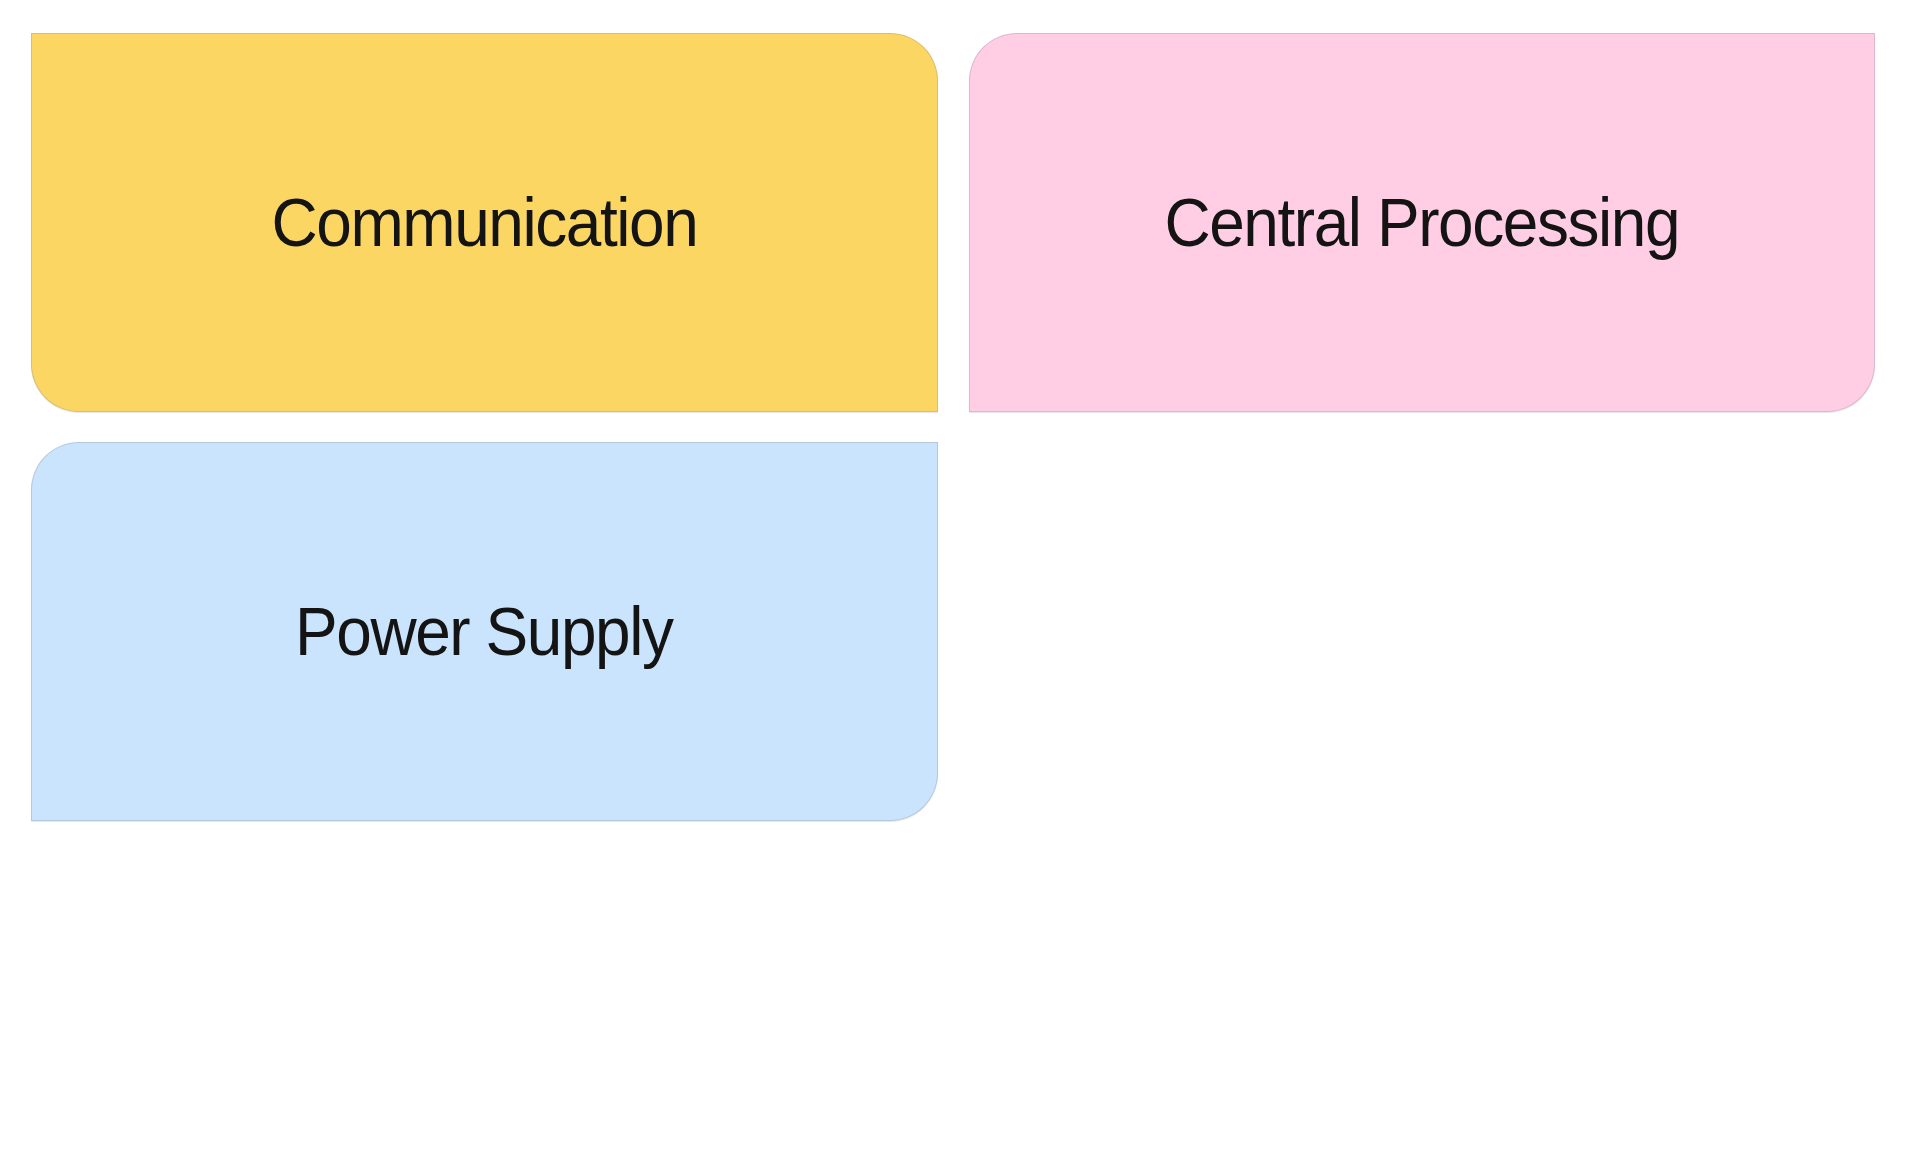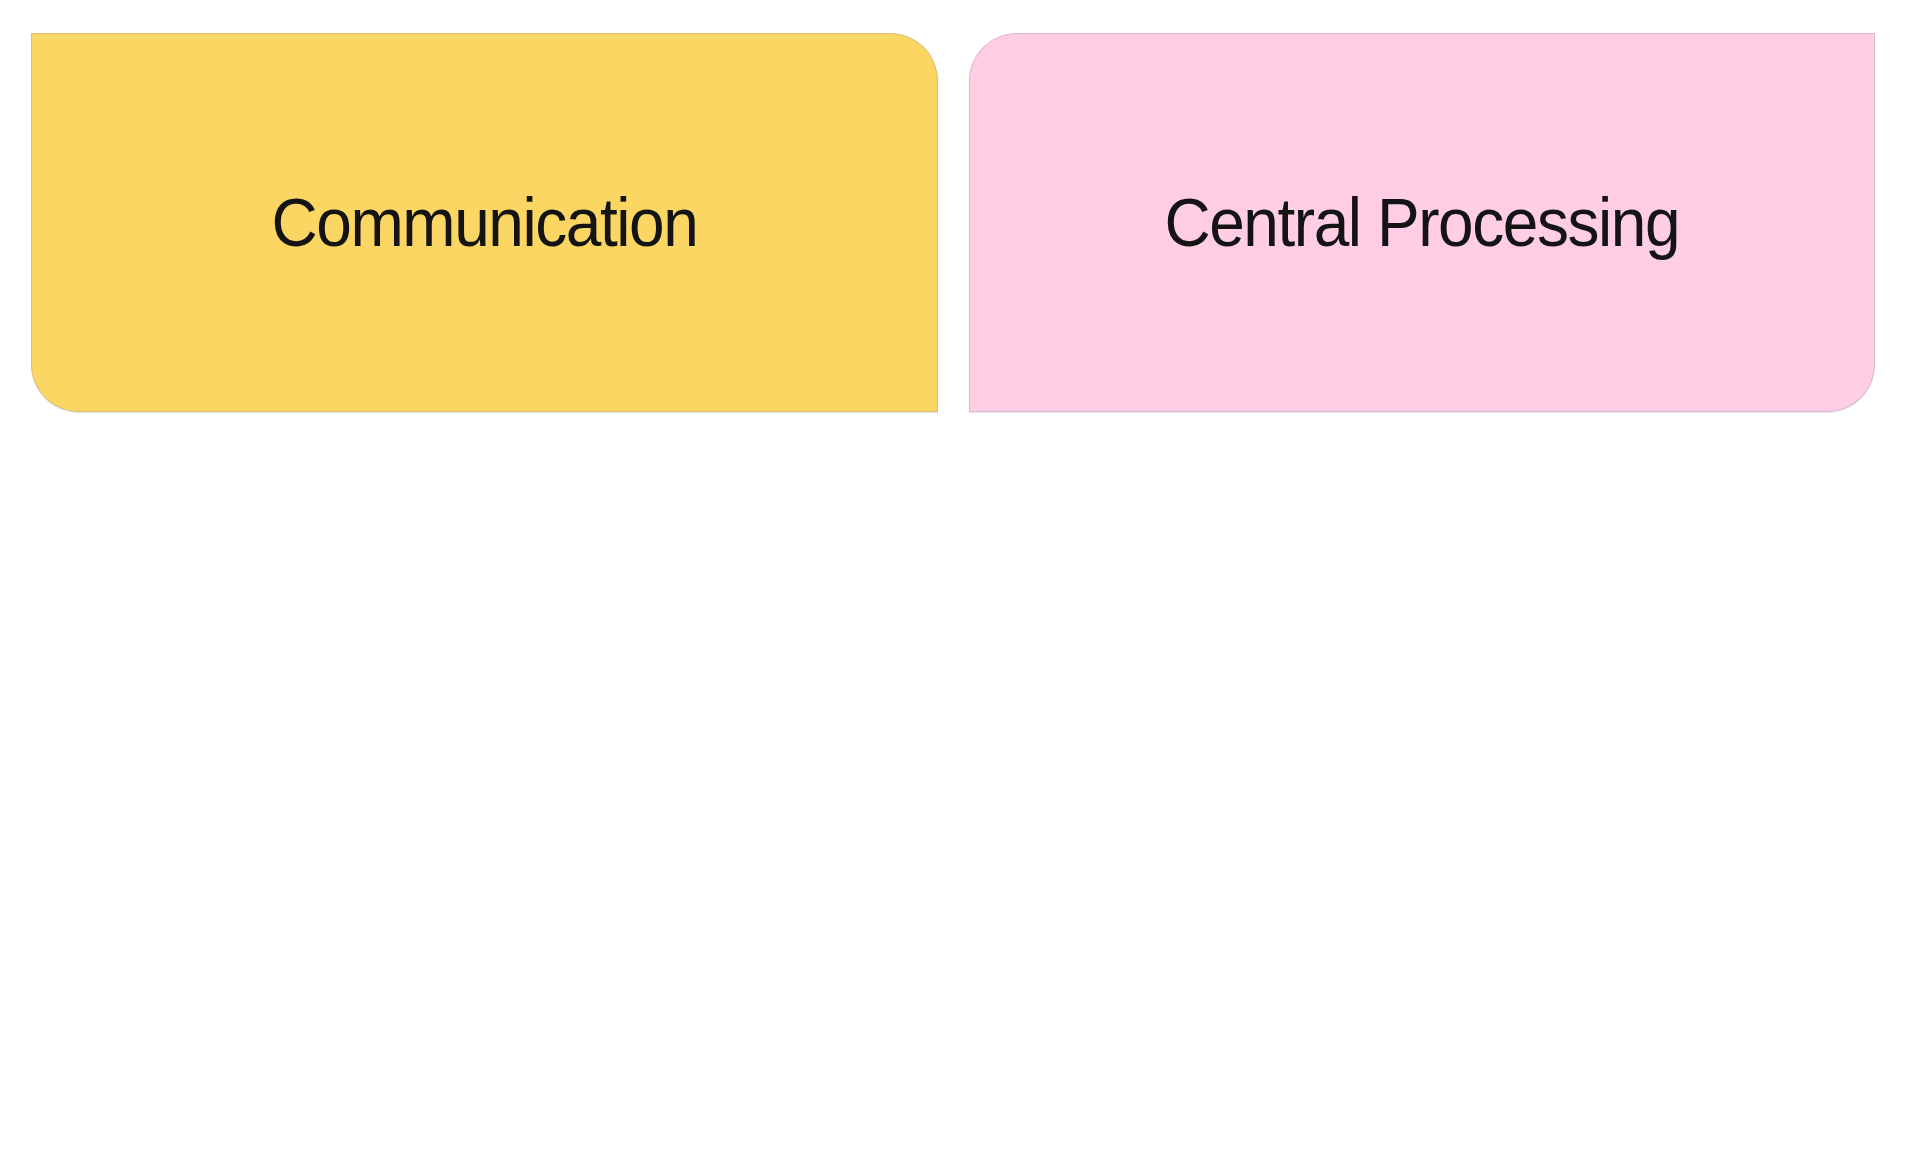--- a/index.html
+++ b/index.html
@@ -63,16 +63,19 @@
   <div class="matrix-grid">
 
     <div class="matrix-cell round-tr-bl" style="background-color: rgb(252, 214, 99);">
       <span class="cell-label">Communication</span>
     </div>
 
     <div class="matrix-cell round-tl-br" style="background-color: rgb(255, 205, 228);">
       <span class="cell-label">Central Processing</span>
     </div>
 
+    <div class="matrix-cell round-tl-br" style="background-color: rgb(201, 228, 252);">
+      <span class="cell-label">Power Supply</span>
+    </div>
 
 
   </div>
 </div>
 
 </body></html>

